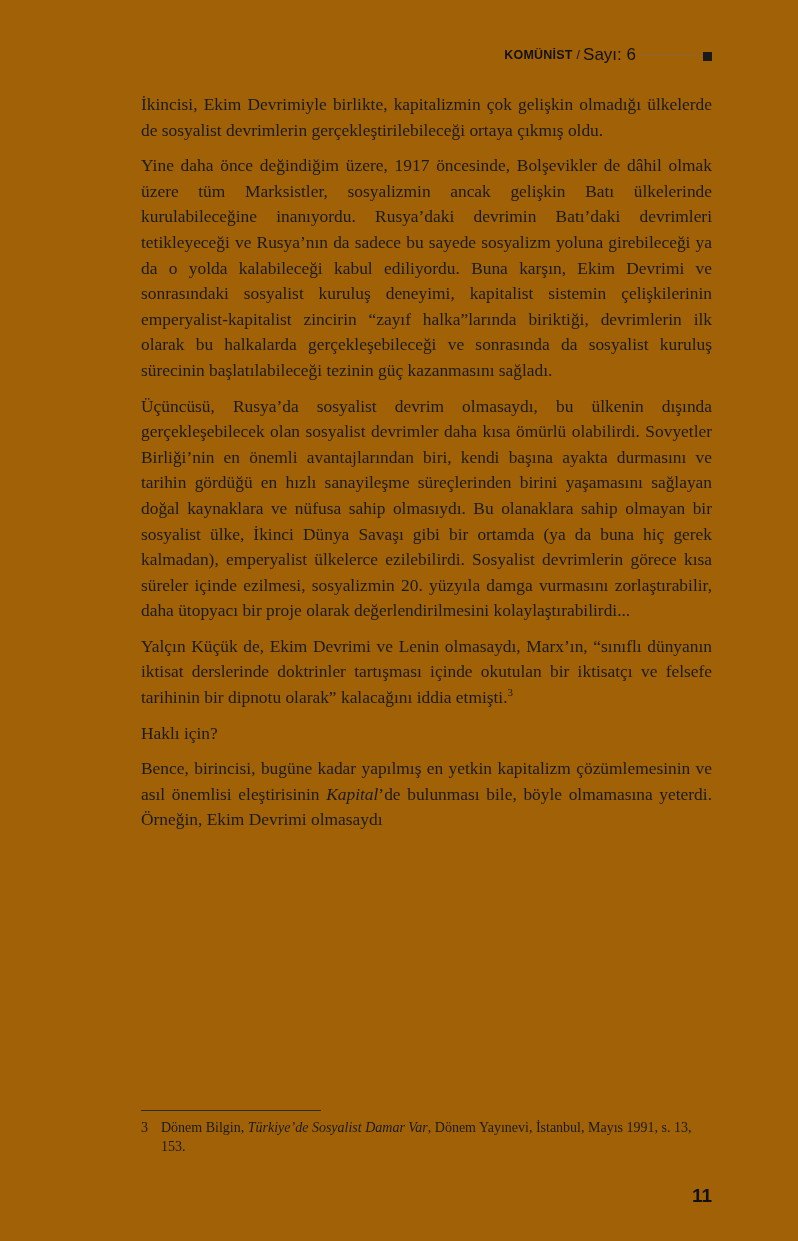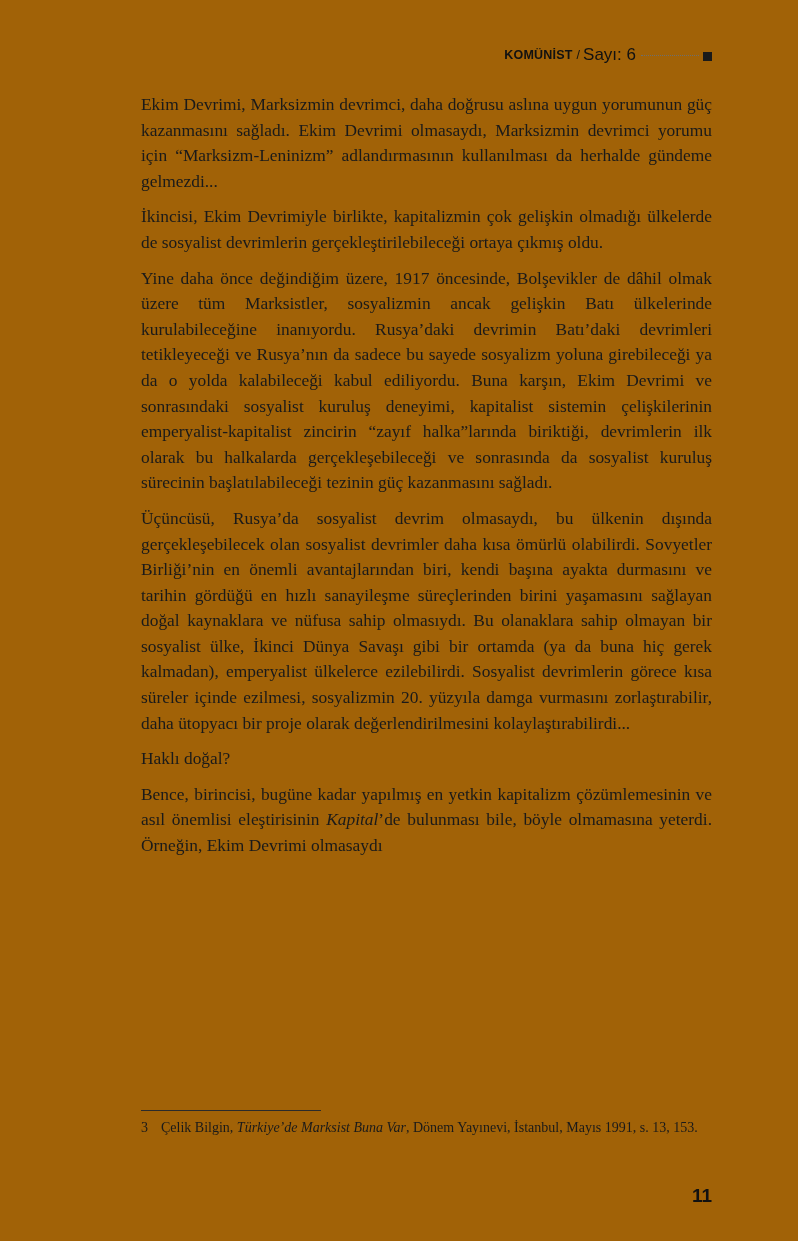--- a/index.html
+++ b/index.html
@@ -136,34 +136,36 @@
 
     <div class="runhead">
       <span class="title">KOMÜNİST</span>
       <span class="sep">/</span>
       <span class="issue">Sayı: 6</span>
       <span class="dots"></span>
       <span class="square"></span>
     </div>
 
     <div class="body">
-      <p class="para">Ekim Devrimi, Marksizmin devrimci, daha doğrusu aslına uygun yorumunun güç kazanmasını sağladı. Ekim Devrimi olmasaydı, Marksizmin devrimci yorumu için “Marksizm-Leninizm” adlandırmasının kullanılması da herhalde gündeme gelmezdi...</p>
       <p class="para">İkincisi, Ekim Devrimiyle birlikte, kapitalizmin çok gelişkin olmadığı ülkelerde de sosyalist devrimlerin gerçekleştirilebileceği ortaya çıkmış oldu.</p>
       <p class="para">Yine daha önce değindiğim üzere, 1917 öncesinde, Bolşevikler de dâhil olmak üzere tüm Marksistler, sosyalizmin ancak gelişkin Batı ülkelerinde kurulabileceğine inanıyordu. Rusya’daki devrimin Batı’daki devrimleri tetikleyeceği ve Rusya’nın da sadece bu sayede sosyalizm yoluna girebileceği ya da o yolda kalabileceği kabul ediliyordu. Buna karşın, Ekim Devrimi ve sonrasındaki sosyalist kuruluş deneyimi, kapitalist sistemin çelişkilerinin emperyalist-kapitalist zincirin “zayıf halka”larında biriktiği, devrimlerin ilk olarak bu halkalarda gerçekleşebileceği ve sonrasında da sosyalist kuruluş sürecinin başlatılabileceği tezinin güç kazanmasını sağladı.</p>
       <p class="para">Üçüncüsü, Rusya’da sosyalist devrim olmasaydı, bu ülkenin dışında gerçekleşebilecek olan sosyalist devrimler daha kısa ömürlü olabilirdi. Sovyetler Birliği’nin en önemli avantajlarından biri, kendi başına ayakta durmasını ve tarihin gördüğü en hızlı sanayileşme süreçlerinden birini yaşamasını sağlayan doğal kaynaklara ve nüfusa sahip olmasıydı. Bu olanaklara sahip olmayan bir sosyalist ülke, İkinci Dünya Savaşı gibi bir ortamda (ya da buna hiç gerek kalmadan), emperyalist ülkelerce ezilebilirdi. Sosyalist devrimlerin görece kısa süreler içinde ezilmesi, sosyalizmin 20. yüzyıla damga vurmasını zorlaştırabilir, daha ütopyacı bir proje olarak değerlendirilmesini kolaylaştırabilirdi...</p>
 
+      <p class="para">
+        <span>Yalçın Küçük de, Ekim Devrimi ve Lenin olmasaydı, Marx’ın, “sınıflı dünyanın iktisat derslerinde doktrinler tartışması içinde okutulan bir iktisatçı ve felsefe tarihinin bir dipnotu olarak” kalacağını iddia etmişti.</span><sup class="fn">3</sup>
+      </p>
 
-      <p class="para">Haklı doğal?</p>
+      <p class="para">Haklı için?</p>
 
       <p class="para"><span>Bence, birincisi, bugüne kadar yapılmış en yetkin kapitalizm çözümlemesinin ve asıl önemlisi eleştirisinin </span><span class="ital">Kapital</span><span>’de bulunması bile, böyle olmamasına yeterdi. Örneğin, Ekim Devrimi olmasaydı</span></p>
     </div>
 
     <div class="footnote-area">
       <div class="fn-rule"></div>
       <div class="fn-text">
-        <span class="fn-num">3</span><span>Çelik Bilgin, </span><span class="ital">Türkiye’de Marksist Buna Var</span><span>, Dönem Yayınevi, İstanbul, Mayıs 1991, s. 13, 153.</span>
+        <span class="fn-num">3</span><span>Dönem Bilgin, </span><span class="ital">Türkiye’de Sosyalist Damar Var</span><span>, Dönem Yayınevi, İstanbul, Mayıs 1991, s. 13, 153.</span>
       </div>
     </div>
 
     <div class="folio">11</div>
 
   </div>
 </div>
 
 </body></html>

